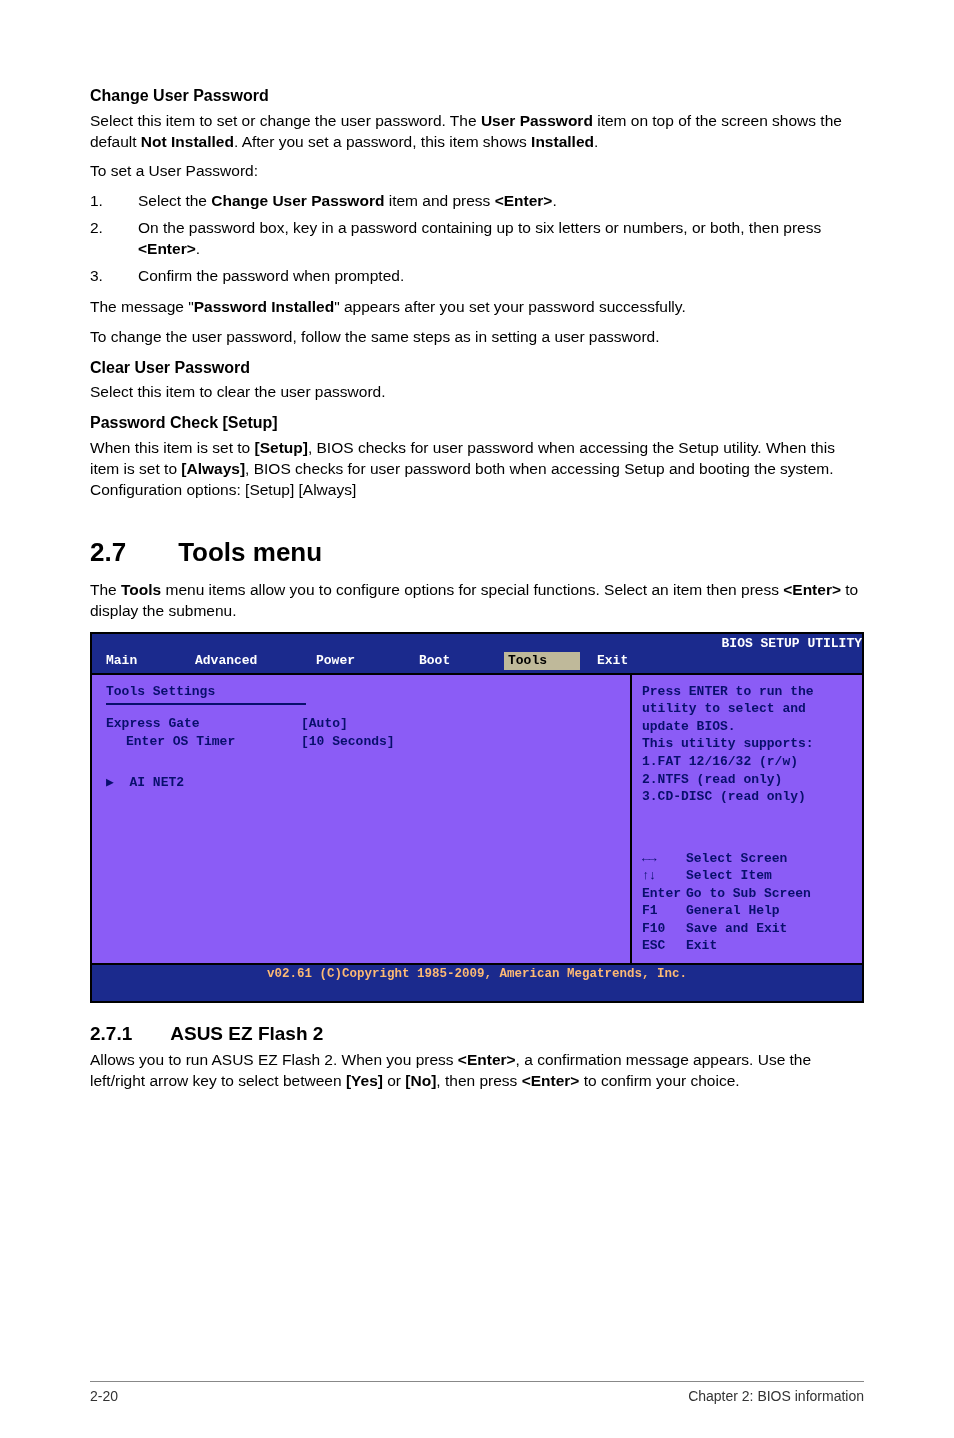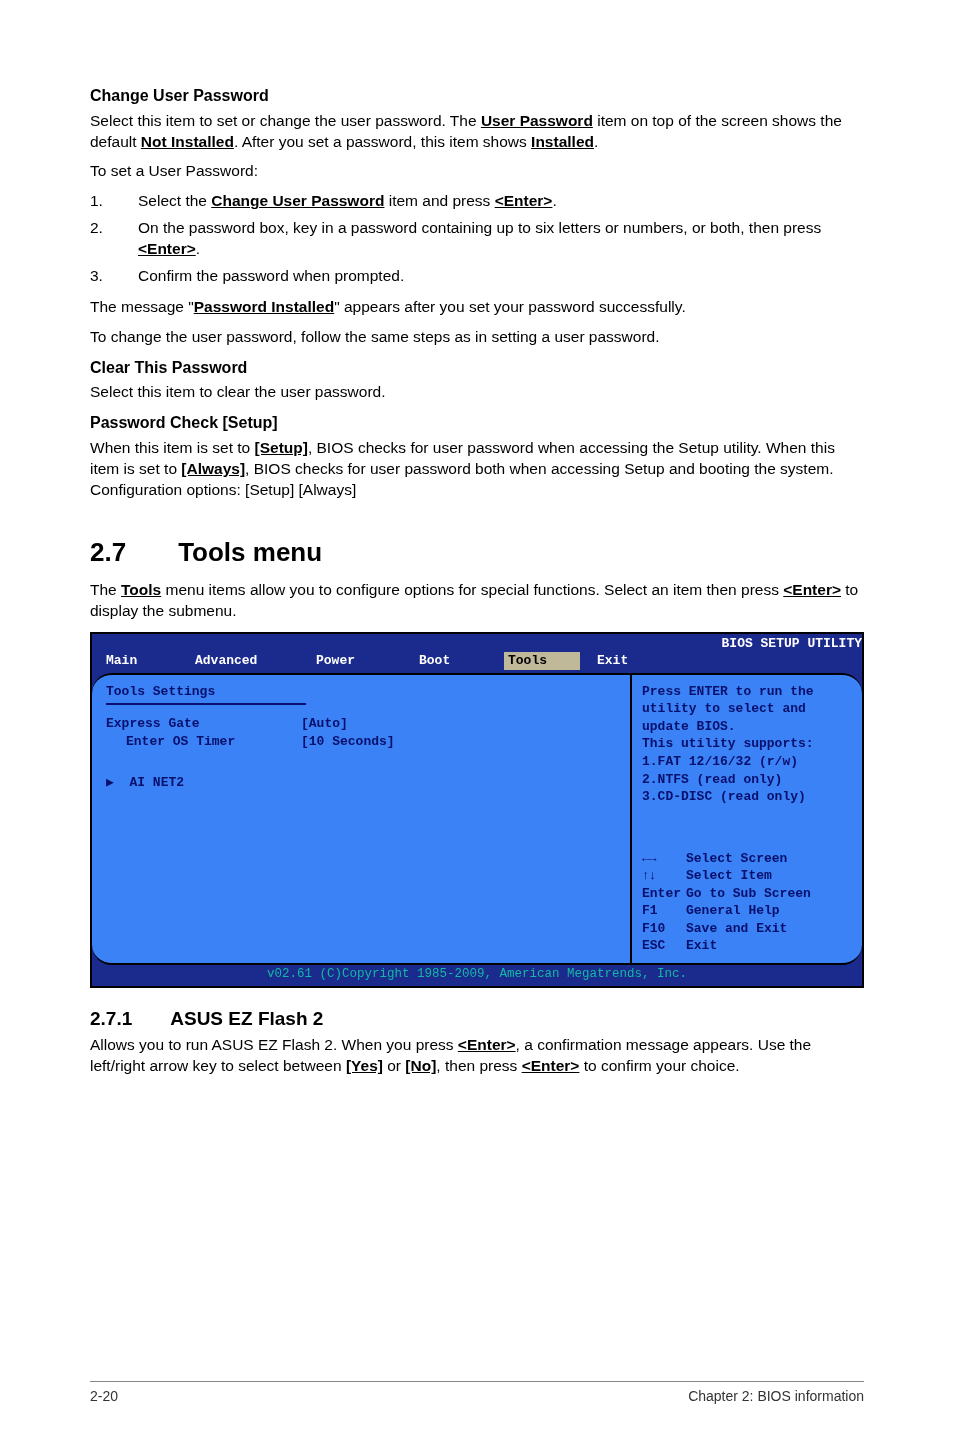--- a/index.html
+++ b/index.html
@@ -15,21 +15,21 @@
   .section-heading {
     font-weight: bold;
     font-size: 16px;
     margin-bottom: 4px;
   }
   p { margin-bottom: 9px; }
   ol { list-style: none; margin-bottom: 10px; }
   ol li { display: flex; margin-bottom: 6px; }
   ol li .num { width: 48px; flex-shrink: 0; }
   ol li .txt { flex: 1; }
-  .strong { font-weight: bold; text-decoration: underline; }
+  .strong { font-weight: bold; }
   h1.big {
     font-size: 26px;
     font-weight: bold;
     margin: 34px 0 10px 0;
   }
   h2.sub {
     font-size: 19px;
     font-weight: bold;
     margin: 18px 0 4px 0;
   }
@@ -57,25 +57,24 @@
   }
   .bios-tab { padding: 0 6px; color: #fff; }
   .bios-tab.w1 { width: 78px; }
   .bios-tab.w2 { width: 110px; }
   .bios-tab.w3 { width: 92px; }
   .bios-tab.w4 { width: 80px; }
   .bios-tab.w5 { width: 76px; }
   .bios-tab.selected { background: #bfb99a; color: #000; padding: 0 4px; }
   .bios-body {
     display: flex;
-    background: #3b82f6;
+    background: #8b5cf6;
     color: #000;
     border-top: 2px solid #000;
     border-bottom: 2px solid #000;
-    border-radius: 20px;
   }
   .bios-left {
     flex: 1;
     padding: 8px 10px 8px 14px;
     border-right: 2px solid #000;
     min-height: 252px;
   }
   .bios-right {
     width: 230px;
     padding: 8px 2px 8px 10px;
@@ -93,23 +92,23 @@
     margin: 2px 0 10px 0;
   }
   .bios-item { color: #080f6c; font-weight: bold; }
   .bios-row { display: flex; }
   .bios-col1 { width: 195px; }
   .bios-right-top { color: #080f6c; margin-bottom: 44px; }
   .bios-right-keys { color: #080f6c; }
   .bios-key-label { color: #080f6c; display:inline-block; width:44px;}
   .bios-footer {
     text-align: center;
-    font-weight: normal;
-    padding: 1px 0 3px 0;
-    color: #14b8a6;
+    font-weight: bold;
+    padding: 1px 0 18px 0;
+    color: #fdba74;
     font-size: 12.5px;
   }
   .tri { color:#080f6c; font-weight:bold; }
   .footer {
     position: fixed;
     bottom: 32px;
     left: 90px;
     right: 88px;
     width: 774px;
     border-top: 1px solid #888;
@@ -141,21 +140,21 @@
   <li>
     <span class="num">3.</span>
     <span class="txt">Confirm the password when prompted.</span>
   </li>
 </ol>
 <p>
   <span>The message "</span><span class="strong">Password Installed</span><span>" appears after you set your password successfully.</span>
 </p>
 <p>To change the user password, follow the same steps as in setting a user password.</p>
 
-<div class="section-heading">Clear This Password</div>
+<div class="section-heading">Clear User Password</div>
 <p>Select this item to clear the user password.</p>
 
 <div class="section-heading">Password Check [Setup]</div>
 <p>
   <span>When this item is set to </span><span class="strong">[Setup]</span><span>, BIOS checks for user password when accessing the Setup utility. When this item is set to </span><span class="strong">[Always]</span><span>, BIOS checks for user password both when accessing Setup and booting the system. Configuration options: [Setup] [Always]</span>
 </p>
 
 <h1 class="big">2.7  Tools menu</h1>
 <p>
   <span>The </span><span class="strong">Tools</span><span> menu items allow you to configure options for special functions. Select an item then press </span><span class="strong">&lt;Enter&gt;</span><span> to display the submenu.</span>

